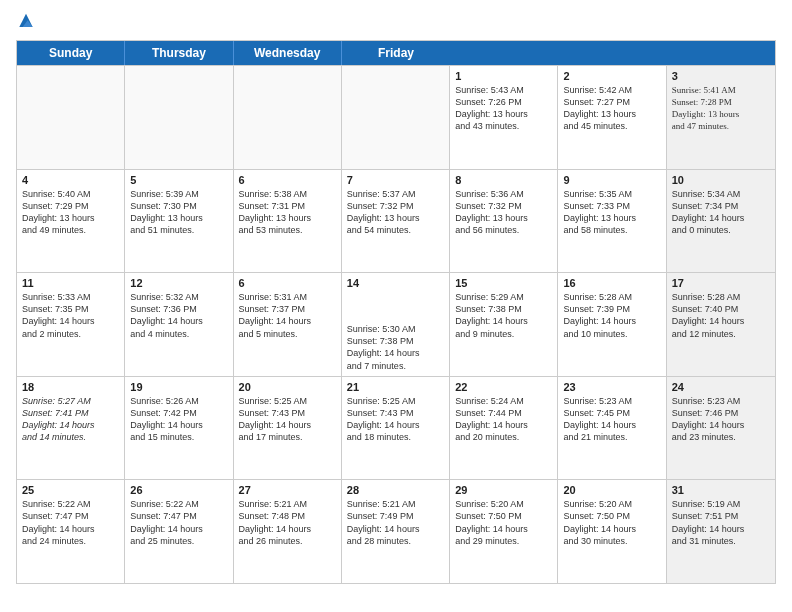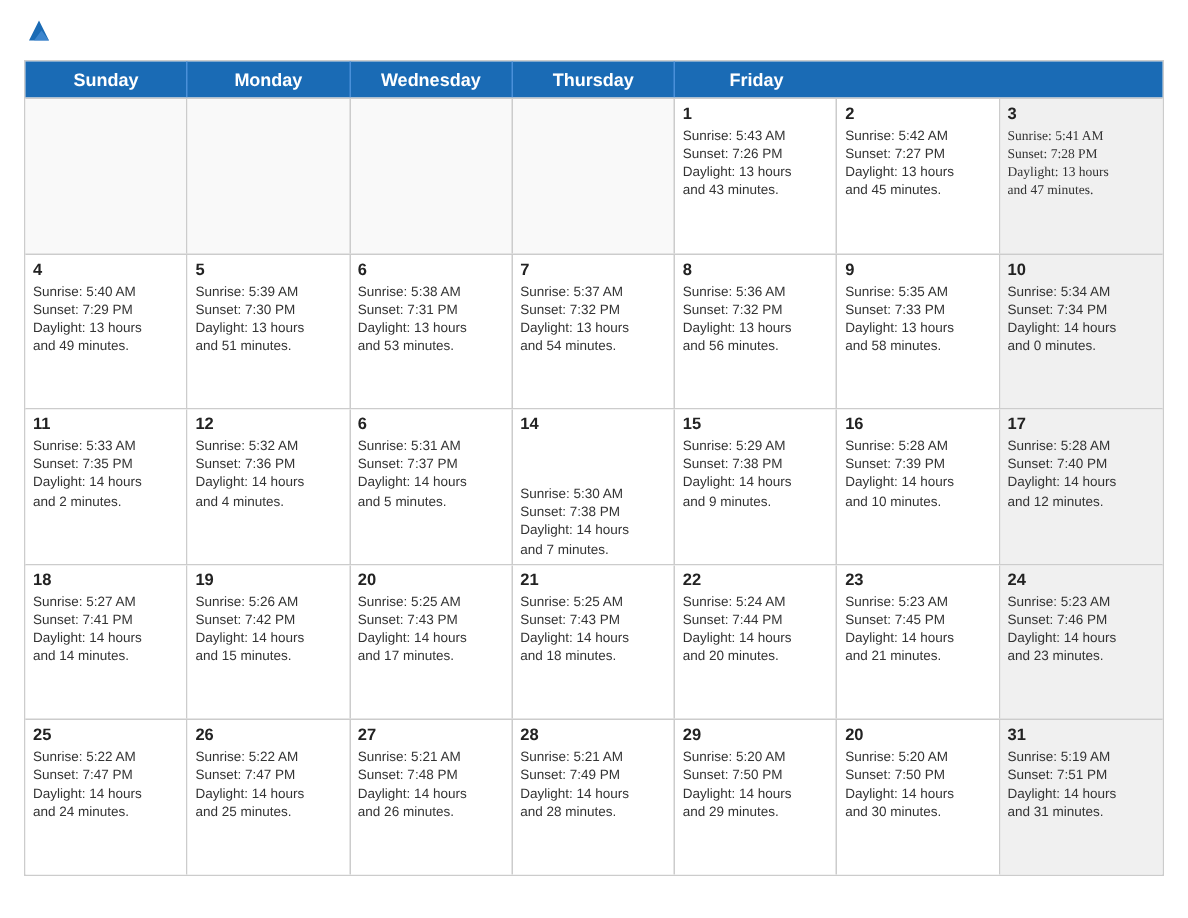--- a/index.html
+++ b/index.html
@@ -126,23 +126,22 @@
     </div>
     <div class="title-block">
       <div class="title-month"></div>
       <div class="title-location"></div>
     </div>
   </div>
 
   <div class="calendar">
     <div class="cal-header">
     <div class="cal-header-cell">Sunday</div>
-        <div class="cal-header-cell">Monday</div>
+        <div class="cal-header-cell">Thursday</div>
         <div class="cal-header-cell">Wednesday</div>
-        <div class="cal-header-cell">Thursday</div>
         <div class="cal-header-cell">Friday</div>
       </div>
     <div class="cal-body">
     <div class="cal-row">
           <div class="cal-cell empty"></div>
           <div class="cal-cell empty"></div>
           <div class="cal-cell empty"></div>
           <div class="cal-cell empty"></div>
           <div class="cal-cell">
             <div class="day-num">1</div>
@@ -264,21 +263,21 @@
             <div class="day-num">17</div>
             <div class="cell-text" style="white-space: pre-line;">Sunrise: 5:28 AM
 Sunset: 7:40 PM
 Daylight: 14 hours
 and 12 minutes.</div>
           </div>
         </div>
         <div class="cal-row">
           <div class="cal-cell">
             <div class="day-num">18</div>
-            <div class="cell-text" style="white-space: pre-line;">Sunrise: 5:27 AM
+            <div class="cell-text" style="white-space: pre-line; font-style: italic;">Sunrise: 5:27 AM
 Sunset: 7:41 PM
 Daylight: 14 hours
 and 14 minutes.</div>
           </div>
           <div class="cal-cell">
             <div class="day-num">19</div>
             <div class="cell-text" style="white-space: pre-line;">Sunrise: 5:26 AM
 Sunset: 7:42 PM
 Daylight: 14 hours
 and 15 minutes.</div>

